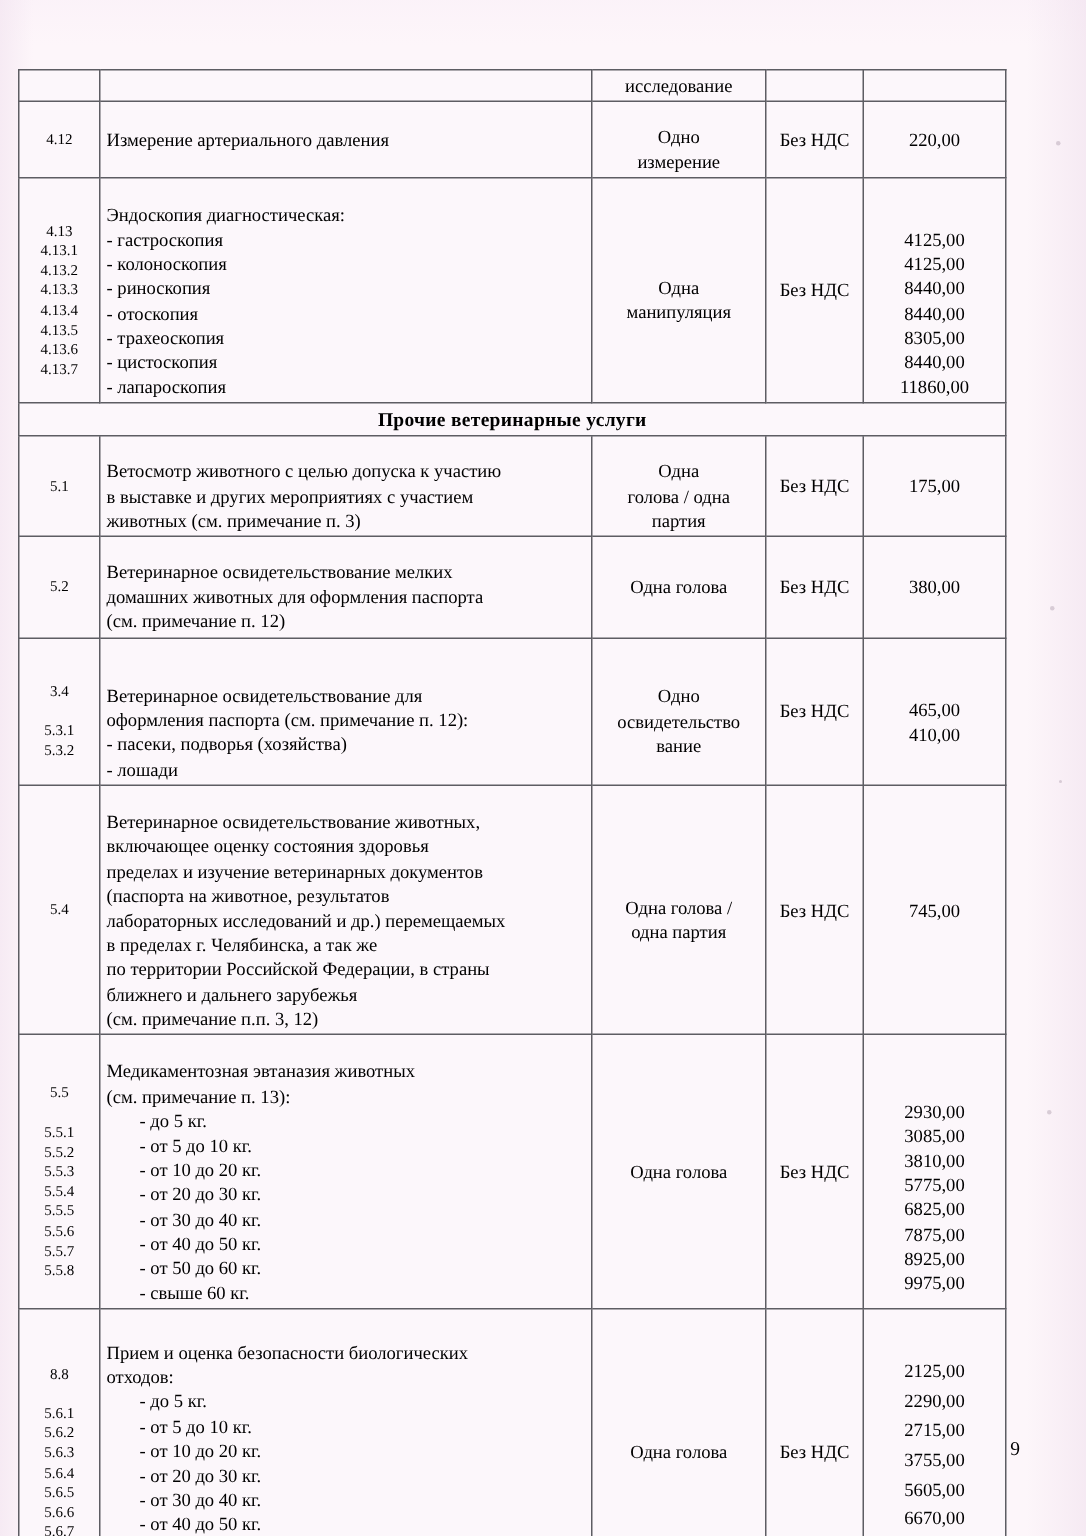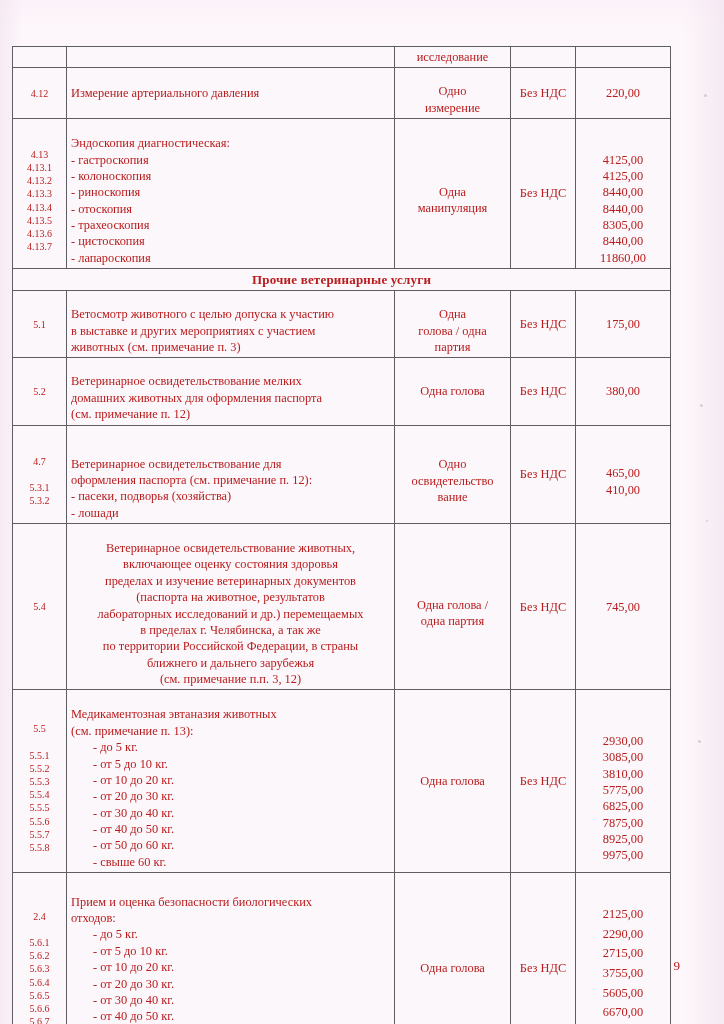--- a/index.html
+++ b/index.html
@@ -7,21 +7,21 @@
     padding: 0;
     background: #ffffff;
   }
   .page {
     position: relative;
     width: 724px;
     height: 1024px;
     background: #fdf6fa;
     overflow: hidden;
     font-family: "Liberation Serif", "DejaVu Serif", serif;
-    color: #b91c1c;
+    color: #000000;
   }
   
   .scan-tint {
     position: absolute;
     inset: 0;
     background:
       linear-gradient(to right, rgba(240,225,238,.55) 0px, rgba(255,255,255,0) 22px),
       linear-gradient(to left, rgba(238,222,236,.5) 0px, rgba(255,255,255,0) 40px),
       linear-gradient(to bottom, rgba(250,240,248,.6) 0px, rgba(255,255,255,0) 30px);
     pointer-events: none;
@@ -224,21 +224,21 @@
             </span>
           </td>
           <td class="unit-cell">Одна голова</td>
           <td class="vat-cell">Без НДС</td>
           <td class="price-cell">380,00</td>
         </tr>
 
         <tr>
           <td class="num-cell vtop" style="padding-top:3px;">
             <span class="stack">
-              <span class="line">4.7</span>
+              <span class="line">3.4</span>
               <span class="line">&nbsp;</span>
               <span class="line">5.3.1</span>
               <span class="line">5.3.2</span>
             </span>
           </td>
           <td class="desc-cell vtop" style="padding-top:17px;">
             <span class="stack">
               <span class="hyph-item">Ветеринарное освидетельствование для</span>
               <span class="hyph-item">оформления паспорта (см. примечание п. 12):</span>
               <span class="hyph-item">- пасеки, подворья (хозяйства)</span>
@@ -256,21 +256,21 @@
           <td class="price-cell vbot" style="padding-bottom:0;">
             <span class="stack">
               <span class="line">465,00</span>
               <span class="line">410,00</span>
             </span>
           </td>
         </tr>
 
         <tr>
           <td class="num-cell">5.4</td>
-          <td class="desc-cell vtop" style="padding-top:3px;text-align:center;">
+          <td class="desc-cell vtop" style="padding-top:3px;">
             <span class="stack">
               <span class="line">Ветеринарное освидетельствование животных,</span>
               <span class="line">включающее оценку состояния здоровья</span>
               <span class="line">пределах и изучение ветеринарных документов</span>
               <span class="line">(паспорта на животное, результатов</span>
               <span class="line">лабораторных исследований и др.) перемещаемых</span>
               <span class="line">в пределах г. Челябинска, а так же</span>
               <span class="line">по территории Российской Федерации, в страны</span>
               <span class="line">ближнего и дальнего зарубежья</span>
               <span class="line">(см. примечание п.п. 3, 12)</span>
@@ -327,21 +327,21 @@
               <span class="line">7875,00</span>
               <span class="line">8925,00</span>
               <span class="line">9975,00</span>
             </span>
           </td>
         </tr>
 
         <tr>
           <td class="num-cell vtop" style="padding-top:3px;">
             <span class="stack">
-              <span class="line">2.4</span>
+              <span class="line">8.8</span>
               <span class="line">&nbsp;</span>
               <span class="line">5.6.1</span>
               <span class="line">5.6.2</span>
               <span class="line">5.6.3</span>
               <span class="line">5.6.4</span>
               <span class="line">5.6.5</span>
               <span class="line">5.6.6</span>
               <span class="line">5.6.7</span>
               <span class="line">5.6.8</span>
             </span>

